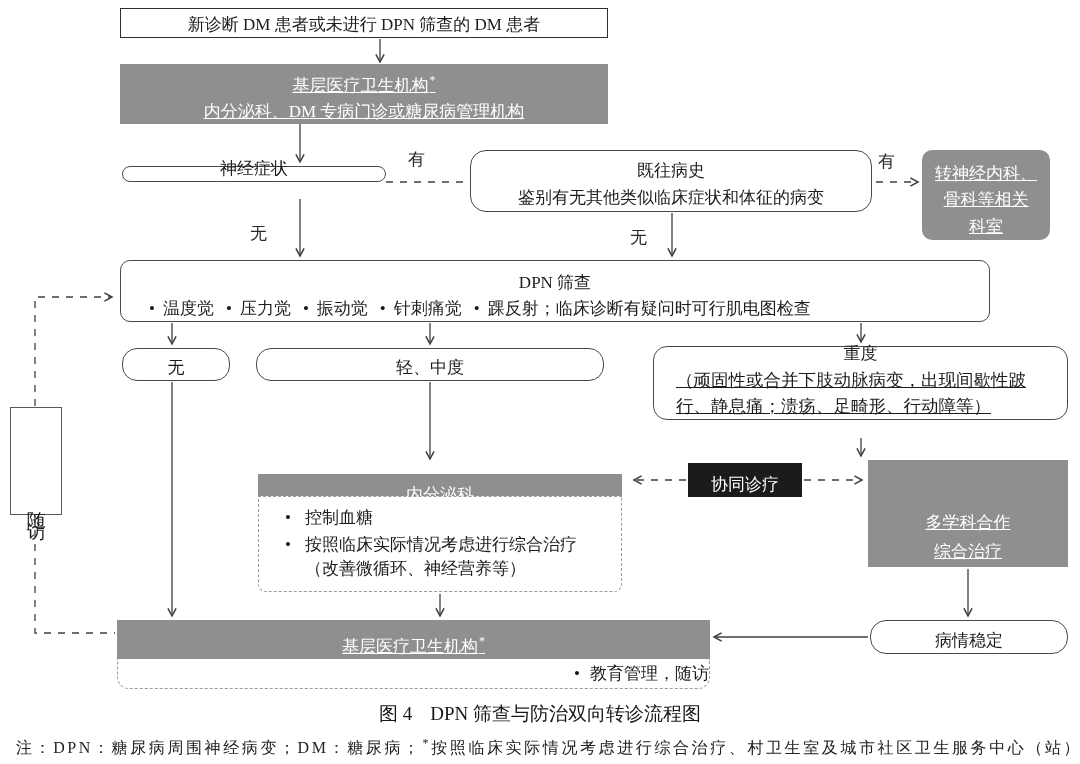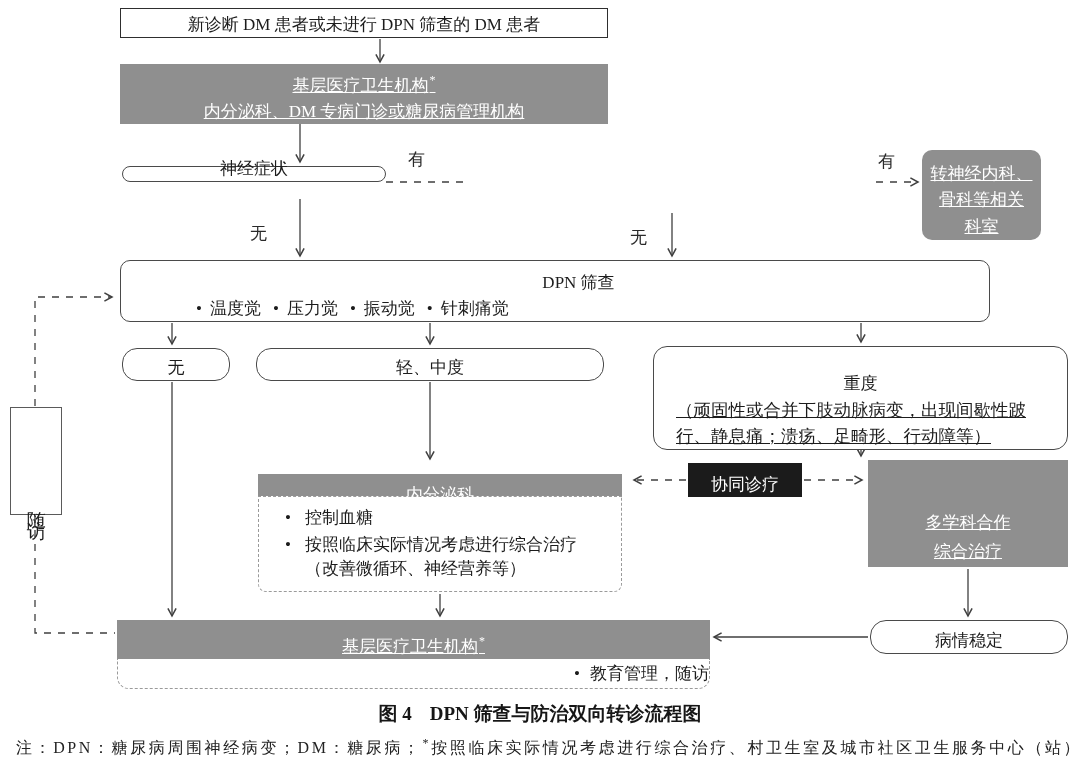--- a/index.html
+++ b/index.html
@@ -34,21 +34,21 @@
   .endo-body { align-items:stretch; justify-content:flex-start; text-align:left; padding:9px 12px 6px 26px; border-radius:0 0 8px 8px; }
   .endo-row { display:grid; grid-template-columns:20px 1fr; line-height:1.45; margin-bottom:2px; }
 
   .severe-detail { text-align:left; padding:0 22px; line-height:1.5; font-size:17.5px;text-decoration:underline; }
 
   .vertical-text { writing-mode:vertical-rl; text-orientation:upright; letter-spacing:9px; font-size:19px; }
 
   .bottom-body { flex-direction:row; gap:10px; border-radius:0 0 12px 12px; border-top:none; }
 
   #caption { position:absolute; left:0; top:701px; width:1080px; text-align:center;
-             font-weight:bold; font-size:19px; color:#161616; }
+             font-weight:normal; font-size:19px; color:#161616; }
   #caption .cap-prefix { margin-right:18px; }
   #footnote { position:absolute; left:16px; top:738px; width:1060px; font-size:16px;
               letter-spacing:2.6px; color:#222; white-space:nowrap; }
 </style>
 </head>
 <body>
 
 <div id="stage">
 
   <svg class="connectors" width="1080" height="764" viewBox="0 0 1080 764">
@@ -86,46 +86,51 @@
     <div>
       <span>基层医疗卫生机构</span><sup class="star">*</sup>
     </div>
     <div>内分泌科、DM 专病门诊或糖尿病管理机构</div>
   </div>
 
   <div class="box thin round15" style="left:122px; top:166px; width:264px; height:16px;">
     <span>神经症状</span>
   </div>
 
+  <div class="box thin round16" style="left:470px; top:150px; width:402px; height:62px; line-height:1.55;">
+    <div>既往病史</div>
+    <div>鉴别有无其他类似临床症状和体征的病变</div>
+  </div>
 
-  <div class="box gray round10" style="left:922px; top:150px; width:119px; height:90px; line-height:1.55;">
+  <div class="box gray round10" style="left:922px; top:150px; width:128px; height:90px; line-height:1.55;">
     <div>转神经内科、</div>
     <div>骨科等相关</div>
     <div>科室</div>
   </div>
 
-  <div class="box thin round10" style="left:120px; top:260px; width:870px; height:62px;padding-left:47px;">
+  <div class="box thin round10" style="left:120px; top:260px; width:870px; height:62px;">
     <div class="dpn-title">DPN 筛查</div>
     <div class="dpn-row">
       <span class="dpn-item"><span class="bullet">•</span><span>温度觉</span></span>
       <span class="dpn-item"><span class="bullet">•</span><span>压力觉</span></span>
       <span class="dpn-item"><span class="bullet">•</span><span>振动觉</span></span>
       <span class="dpn-item"><span class="bullet">•</span><span>针刺痛觉</span></span>
+      <span class="dpn-item"><span class="bullet">•</span><span>踝反射；临床诊断有疑问时可行肌电图检查</span></span>
     </div>
   </div>
 
   <div class="box thin round15" style="left:122px; top:348px; width:108px; height:33px;">
     <span>无</span>
   </div>
 
   <div class="box thin round15" style="left:256px; top:348px; width:348px; height:33px;">
     <span>轻、中度</span>
   </div>
 
-  <div class="box thin" style="left:653px; top:346px; width:415px; height:104px; border-radius:14px;">
+  <div class="box thin" style="left:653px; top:346px; width:415px; height:74px; border-radius:14px;">
     <div>重度</div>
     <div class="severe-detail">（顽固性或合并下肢动脉病变，出现间歇性跛行、静息痛；溃疡、足畸形、行动障等）</div>
   </div>
 
   <div class="box" style="left:10px; top:407px; width:52px; height:108px; border:1.2px solid #5a5a5a;">
     <span class="vertical-text">随访</span>
   </div>
 
   <div class="box gray" style="left:258px; top:447px; width:364px; height:33px;margin-top:27px;">
     <span>内分泌科</span>

